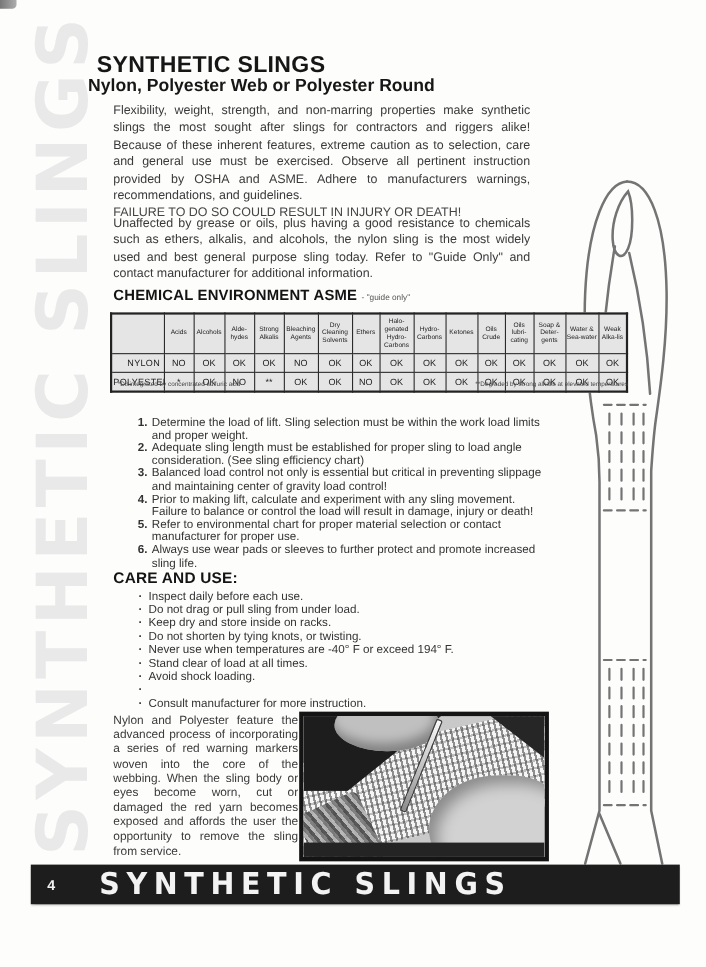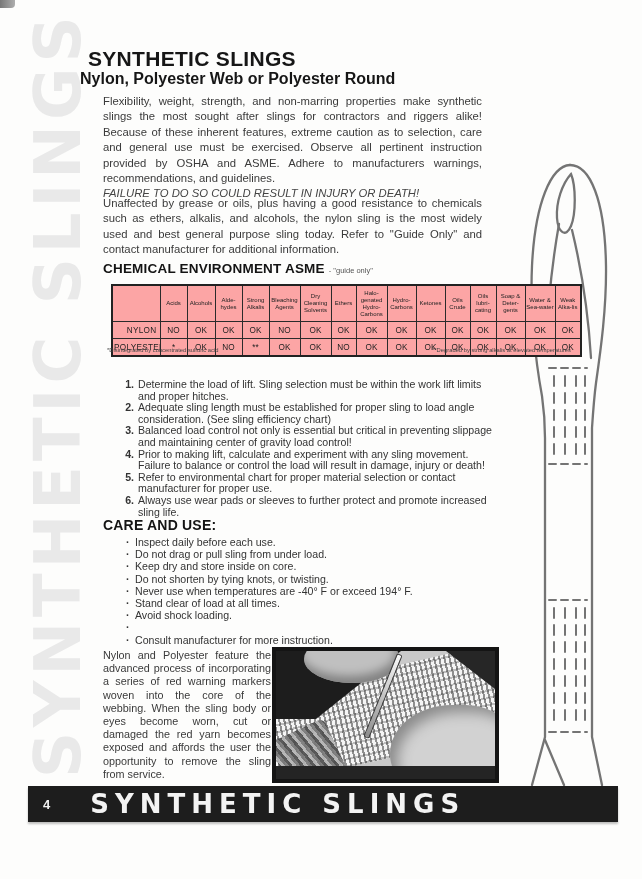--- a/index.html
+++ b/index.html
@@ -30,32 +30,32 @@
   .page-subtitle {
     position:absolute; left:80px; top:70px;
     font-size:16px; font-weight:bold; color:#161616; z-index:2;
   }
   .para {
     position:absolute; text-align:justify;
     font-size:11.3px; line-height:15.4px; color:#3a3a3a; z-index:2;
   }
   .para-intro  { left:103px; top:94px;  width:379px; }
   .para-second { left:103px; top:196px; width:379px; }
-  .warning-line { font-style:italic; color:#444; }
+  .warning-line { color:#444; }
 
   .chem-heading {
     position:absolute; left:103px; top:261px; z-index:2;
     font-size:13.5px; font-weight:bold; color:#141414; letter-spacing:.2px;
   }
   .chem-note { font-size:7.5px; font-weight:normal; color:#555; letter-spacing:0; }
 
   .chem-table {
-    position:absolute; left:111px; top:284px; width:464px;
+    position:absolute; left:100px; top:284px; width:464px;
     border-collapse:collapse; table-layout:fixed;
-    background:#fca5a5; z-index:3; border:2px solid #222;
+    background:#e5e5e5; z-index:3; border:2px solid #222;
   }
   .chem-table th, .chem-table td { border:1px solid #2b2b2b; overflow:hidden; }
   .chem-table thead th {
     font-size:6px; line-height:7px; font-weight:normal; color:#222;
     text-align:center; vertical-align:middle; height:33px; padding:1px 0;
   }
   .chem-table .row-label {
     font-size:8.2px; text-align:right; padding-right:3px;
     letter-spacing:.3px; color:#222; font-weight:normal;
   }
@@ -278,21 +278,21 @@
   </table>
 
   <div class="footnotes">
     <span>*Disintegrated by concentrated sulfuric acid</span>
     <span>**Degraded by strong alkalis at elevated temperatures</span>
   </div>
 
   <div class="sel-list">
     <div class="sel-item">
       <span class="sel-num">1.</span>
-      <span class="sel-text">Determine the load of lift.  Sling selection must be within the work lift limits and proper hitches.</span>
+      <span class="sel-text">Determine the load of lift.  Sling selection must be within the work load limits and proper weight.</span>
     </div>
     <div class="sel-item">
       <span class="sel-num">2.</span>
       <span class="sel-text">Adequate sling length must be established for proper sling to load angle consideration.  (See sling efficiency chart)</span>
     </div>
     <div class="sel-item">
       <span class="sel-num">3.</span>
       <span class="sel-text">Balanced load control not only is essential but critical in preventing slippage and maintaining center of gravity load control!</span>
     </div>
     <div class="sel-item">
@@ -314,21 +314,21 @@
     <div class="care-item">
       <span class="care-bullet">·</span>
       <span>Inspect daily before each use.</span>
     </div>
     <div class="care-item">
       <span class="care-bullet">·</span>
       <span>Do not drag or pull sling from under load.</span>
     </div>
     <div class="care-item">
       <span class="care-bullet">·</span>
-      <span>Keep dry and store inside on core.</span>
+      <span>Keep dry and store inside on racks.</span>
     </div>
     <div class="care-item">
       <span class="care-bullet">·</span>
       <span>Do not shorten by tying knots, or twisting.</span>
     </div>
     <div class="care-item">
       <span class="care-bullet">·</span>
       <span>Never use when temperatures are -40° F or exceed 194° F.</span>
     </div>
     <div class="care-item">

